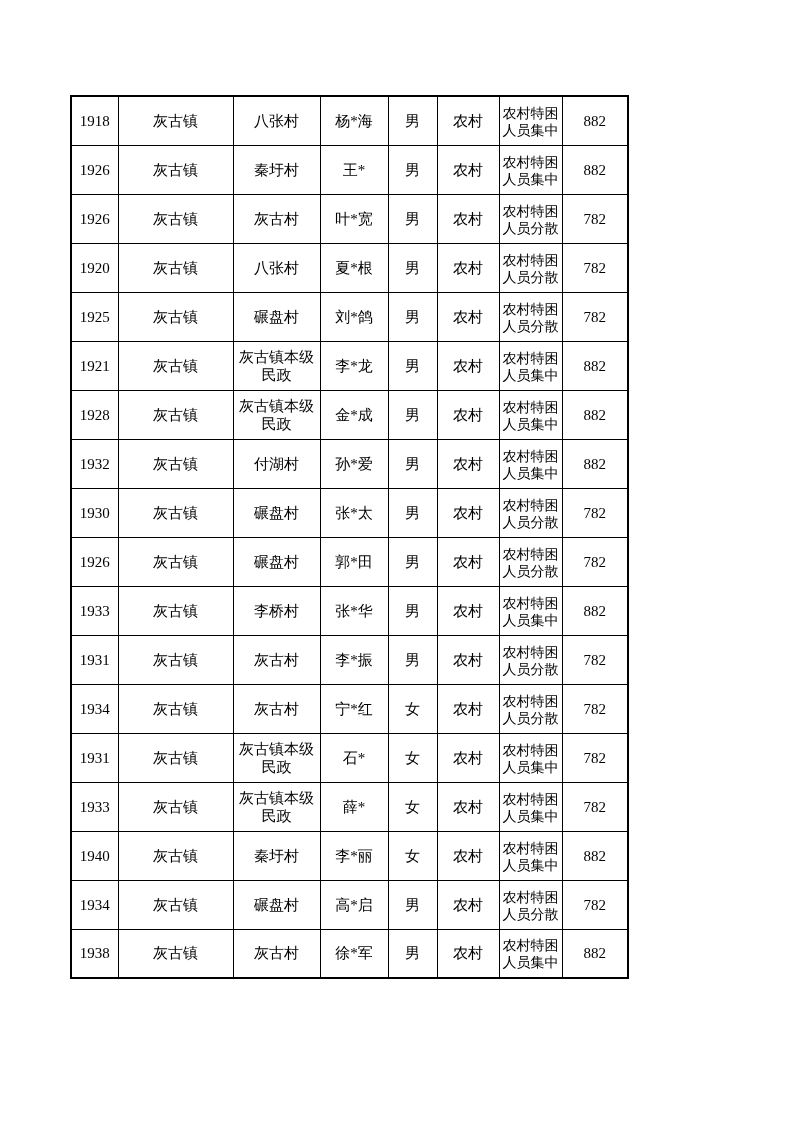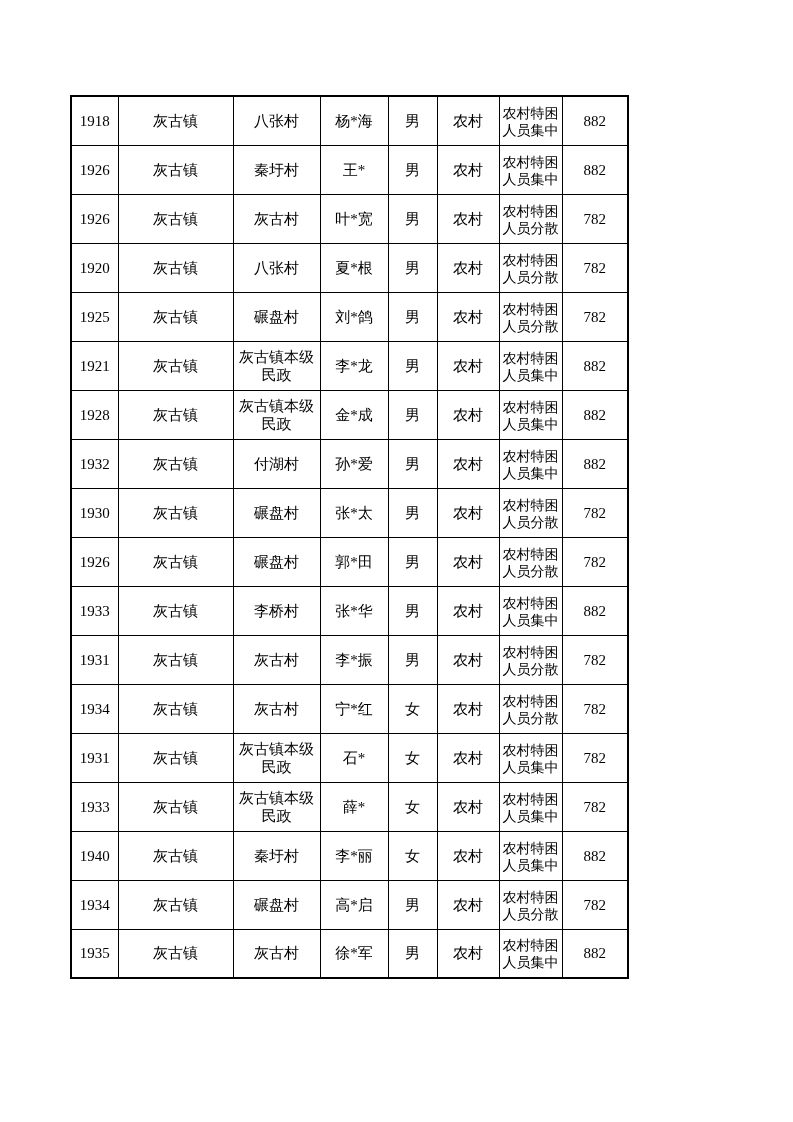--- a/index.html
+++ b/index.html
@@ -275,21 +275,21 @@
     <td class="col-village">碾盘村</td>
     <td class="col-name">高*启</td>
     <td class="col-gender">男</td>
     <td class="col-area">农村</td>
     <td class="col-category">
       <div class="cat-clip">农村特困人员分散供养</div>
     </td>
     <td class="col-amount">782</td>
   </tr>
         <tr>
-    <td class="col-seq">1935</td>
+    <td class="col-seq">1938</td>
     <td class="col-town">灰古镇</td>
     <td class="col-village">灰古村</td>
     <td class="col-name">徐*军</td>
     <td class="col-gender">男</td>
     <td class="col-area">农村</td>
     <td class="col-category">
       <div class="cat-clip">农村特困人员集中供养</div>
     </td>
     <td class="col-amount">882</td>
   </tr>

